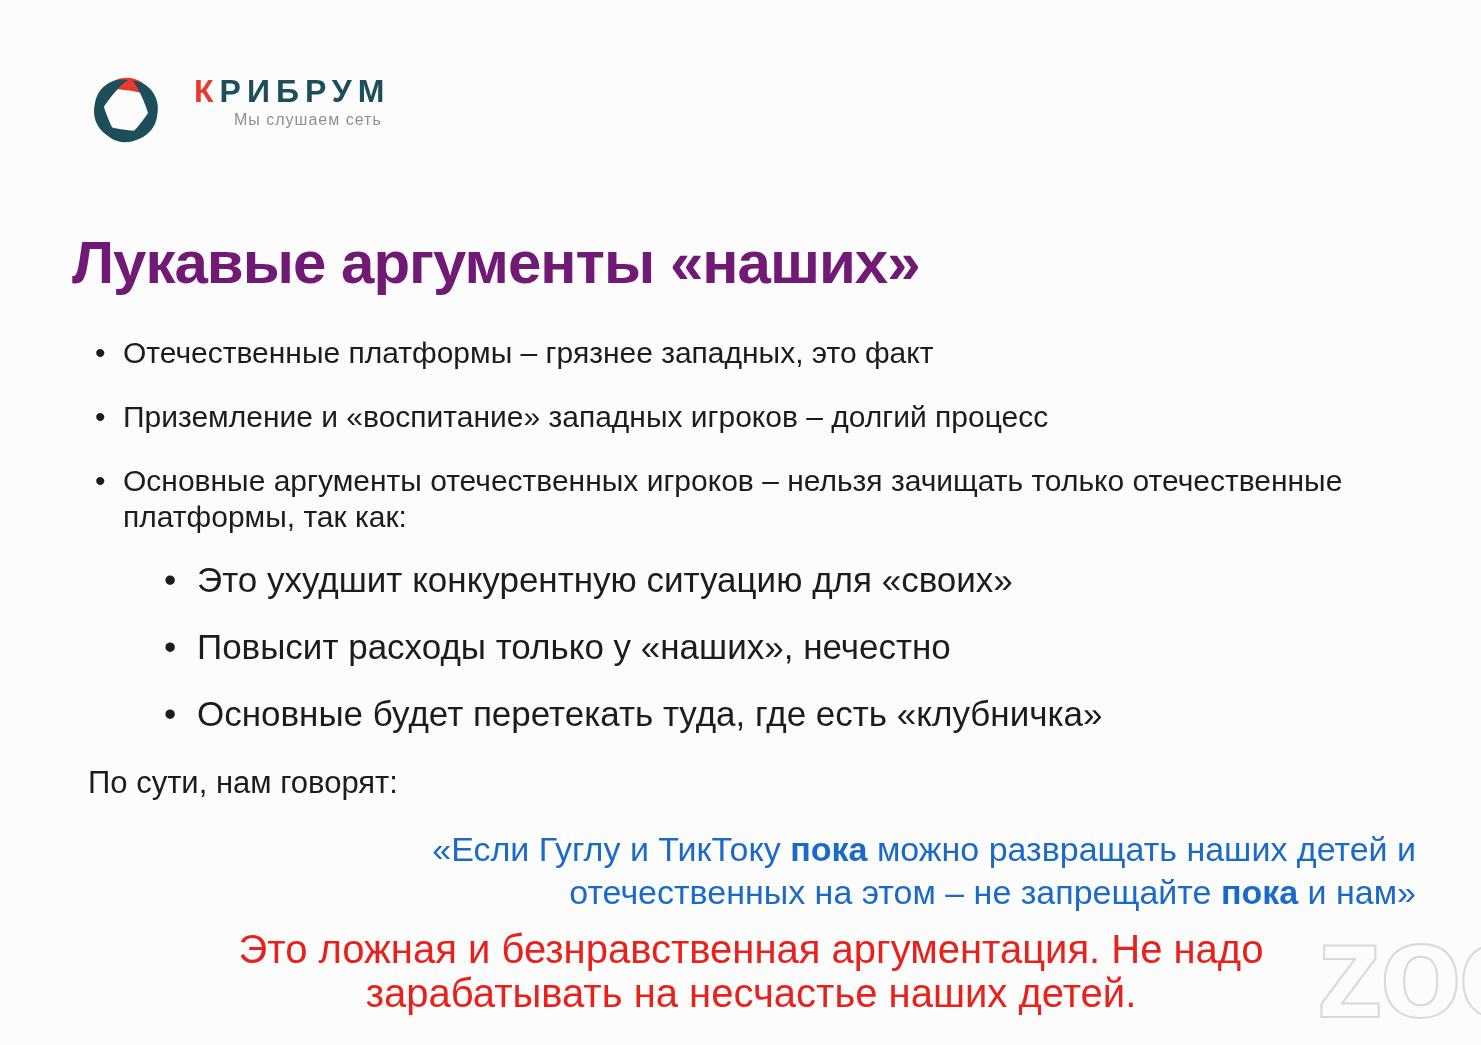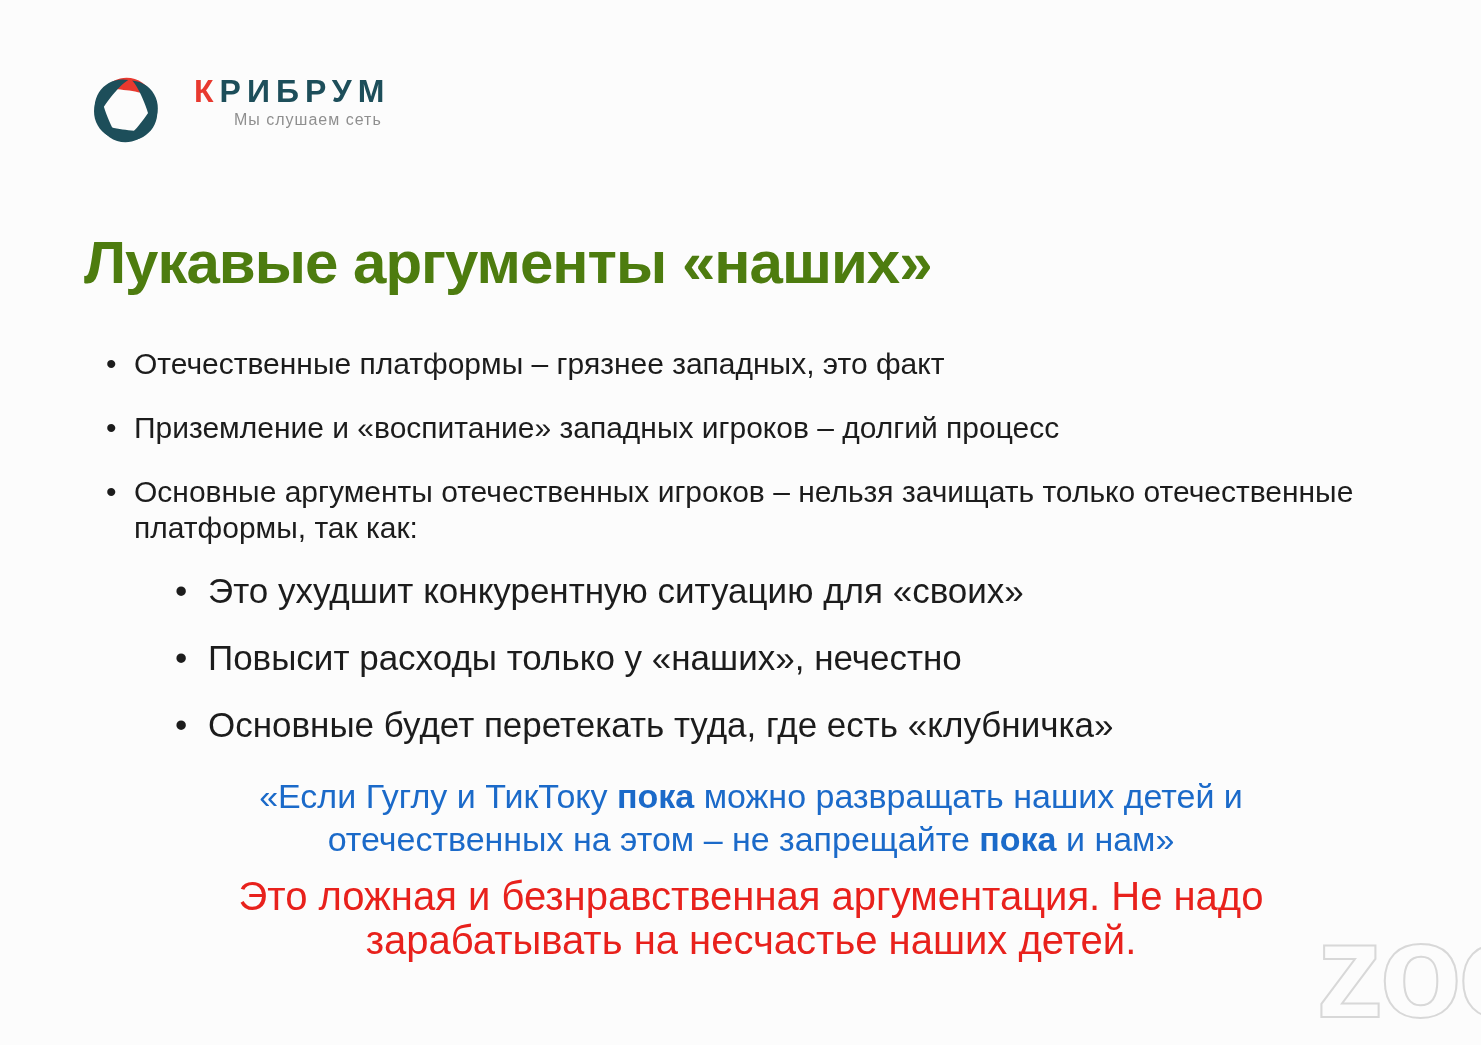--- a/index.html
+++ b/index.html
@@ -36,38 +36,38 @@
     font-size: 16px;
     color: #8f8f8f;
     letter-spacing: 1px;
     margin-top: 2px;
     margin-left: 40px;
   }
 
   
   .slide-title {
     position: absolute;
-    left: 84px;
+    left: 72px;
     top: 228px;
     margin: 0;
     font-size: 60px;
     font-weight: 600;
     letter-spacing: -1px;
-    color: #4d7c0f;
+    color: #701a75;
     white-space: nowrap;
   }
 
   
   .content {
     position: absolute;
     left: 86px;
     top: 330px;
     width: 1330px;
   }
-  ul { list-style: none; margin: 16px; padding: 0; }
+  ul { list-style: none; margin: 5px; padding: 0; }
   .bullets > li {
     position: relative;
     padding-left: 32px;
     font-size: 30px;
     line-height: 36px;
     margin-bottom: 28px;
     max-width: 1260px;
   }
   .bullets > li::before {
     content: "\2022";
@@ -91,21 +91,21 @@
     left: 4px;
     top: 0;
   }
   .lead-in {
     margin: 24px 0 0 2px;
     font-size: 31px;
     line-height: 38px;
   }
   .quote {
     margin-top: 26px;
-    text-align: center;
+    text-align: right;
     color: #1b6ac9;
     font-size: 34px;
     line-height: 43px;
   }
   .quote b { font-weight: bold; }
   .conclusion {
     margin-top: 13px;
     text-align: center;
     color: #e8211c;
     font-size: 40px;
@@ -160,20 +160,21 @@
       <li>Приземление и «воспитание» западных игроков – долгий процесс</li>
       <li>Основные аргументы отечественных игроков – нельзя зачищать только отечественные платформы, так как:</li>
     </ul>
 
     <ul class="sub-bullets">
       <li>Это ухудшит конкурентную ситуацию для «своих»</li>
       <li>Повысит расходы только у «наших», нечестно</li>
       <li>Основные будет перетекать туда, где есть «клубничка»</li>
     </ul>
 
+    <p class="lead-in">По сути, нам говорят:</p>
 
     <div class="quote">
       <div><span>«Если Гуглу и ТикТоку </span><b>пока</b><span> можно развращать наших детей и</span></div>
       <div><span>отечественных на этом – не запрещайте </span><b>пока</b><span> и нам»</span></div>
     </div>
 
     <div class="conclusion">
       <div>Это ложная и безнравственная аргументация. Не надо</div>
       <div>зарабатывать на несчастье наших детей.</div>
     </div>

